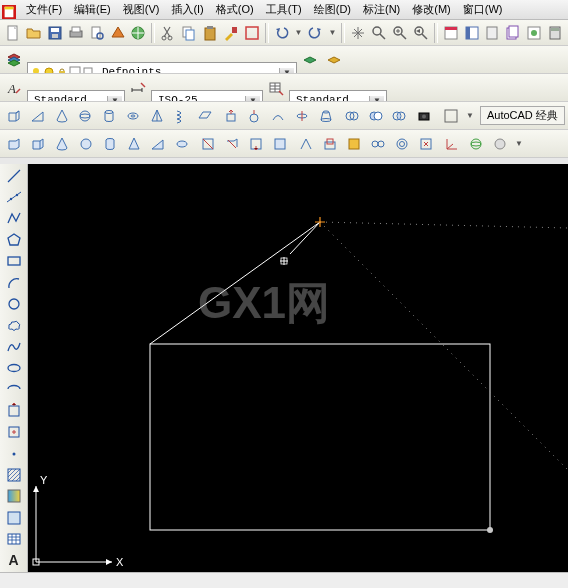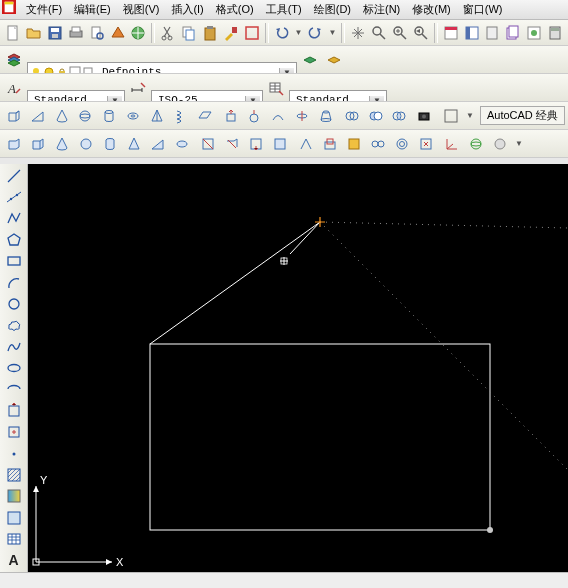--- a/index.html
+++ b/index.html
@@ -1,18 +1,18 @@
 <!DOCTYPE html>
 <html><head>
 <meta charset="utf-8">
 <style>
   * { margin: 0; padding: 0; box-sizing: border-box; }
   body { width: 568px; height: 588px; background: #e8e8e8; font-family: Tahoma, SimSun, sans-serif; font-size: 11px; overflow: hidden; position: relative; }
   
-  .menubar { display: flex; background: linear-gradient(#f5f5f5, #e0e0e0); height: 20px; align-items: flex-start; padding: 0 2px; border-bottom: 1px solid #bbb; }
+  .menubar { display: flex; background: linear-gradient(#f5f5f5, #e0e0e0); height: 20px; align-items: flex-end; padding: 0 2px; border-bottom: 1px solid #bbb; }
   .menubar .logo { width: 14px; height: 14px; margin-right: 4px; }
   .menubar .item { padding: 2px 6px; cursor: default; white-space: nowrap; }
 
   .toolbar { display: flex; align-items: center; background: linear-gradient(#f8f8f2, #e6e6dc); padding: 2px 3px; gap: 1px; height: 26px; border-bottom: 1px solid #ccc; flex-wrap: nowrap; overflow: hidden; }
   .toolbar .sep { width: 4px; height: 20px; border-left: 1px solid #bbb; border-right: 1px solid #fff; margin: 0 2px; }
   .tbtn { width: 22px; height: 22px; display: flex; align-items: center; justify-content: center; border: 1px solid transparent; }
   .tbtn svg, .tbtn span.ico { width: 16px; height: 16px; display: block; }
   .dropdown-arrow { font-size: 8px; color: #555; padding: 0 2px; }
 
   .layer-row, .style-row, .solid-row { display: flex; align-items: center; background: linear-gradient(#f8f8f2, #e6e6dc); height: 28px; padding: 2px 3px; gap: 2px; border-bottom: 1px solid #ccc; overflow: hidden; }
@@ -649,15 +649,16 @@
 
     <g transform="translate(8,398)">
       <path d="M0 0 L0 -76 M0 0 L76 0" stroke="#fff" stroke-width="1"></path>
       <path d="M76 0 L70 -3 L70 3 Z" fill="#fff"></path>
       <path d="M0 -76 L-3 -70 L3 -70 Z" fill="#fff"></path>
       <rect x="-3" y="-3" width="6" height="6" fill="none" stroke="#fff"></rect>
       <text x="80" y="4" fill="#fff" font-size="11">X</text>
       <text x="4" y="-78" fill="#fff" font-size="11">Y</text>
     </g>
   </svg>
+  <div class="watermark" style="top:110px;left:170px;font-size:44px;font-weight:bold">GX1网</div>
 </div>
 
 <div class="statusbar"></div>
 
 </body></html>

